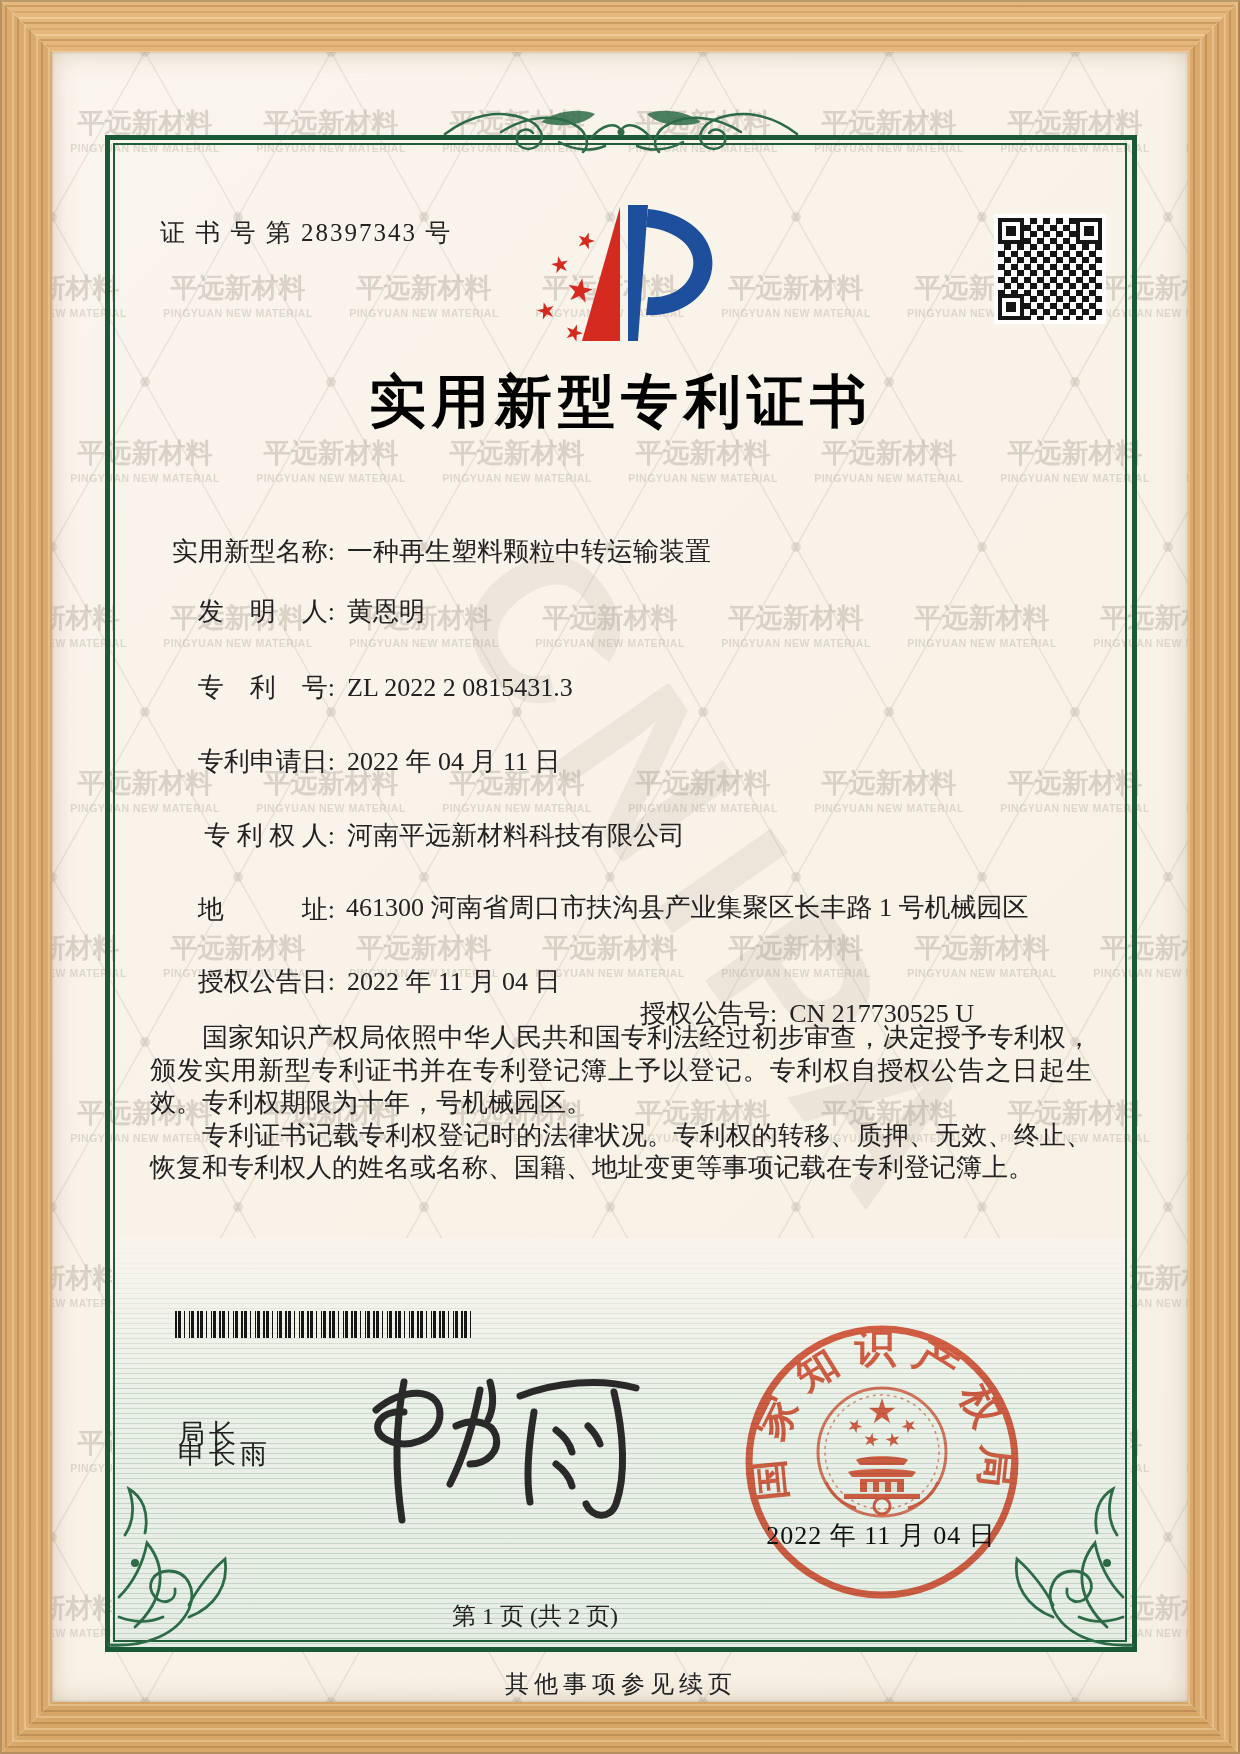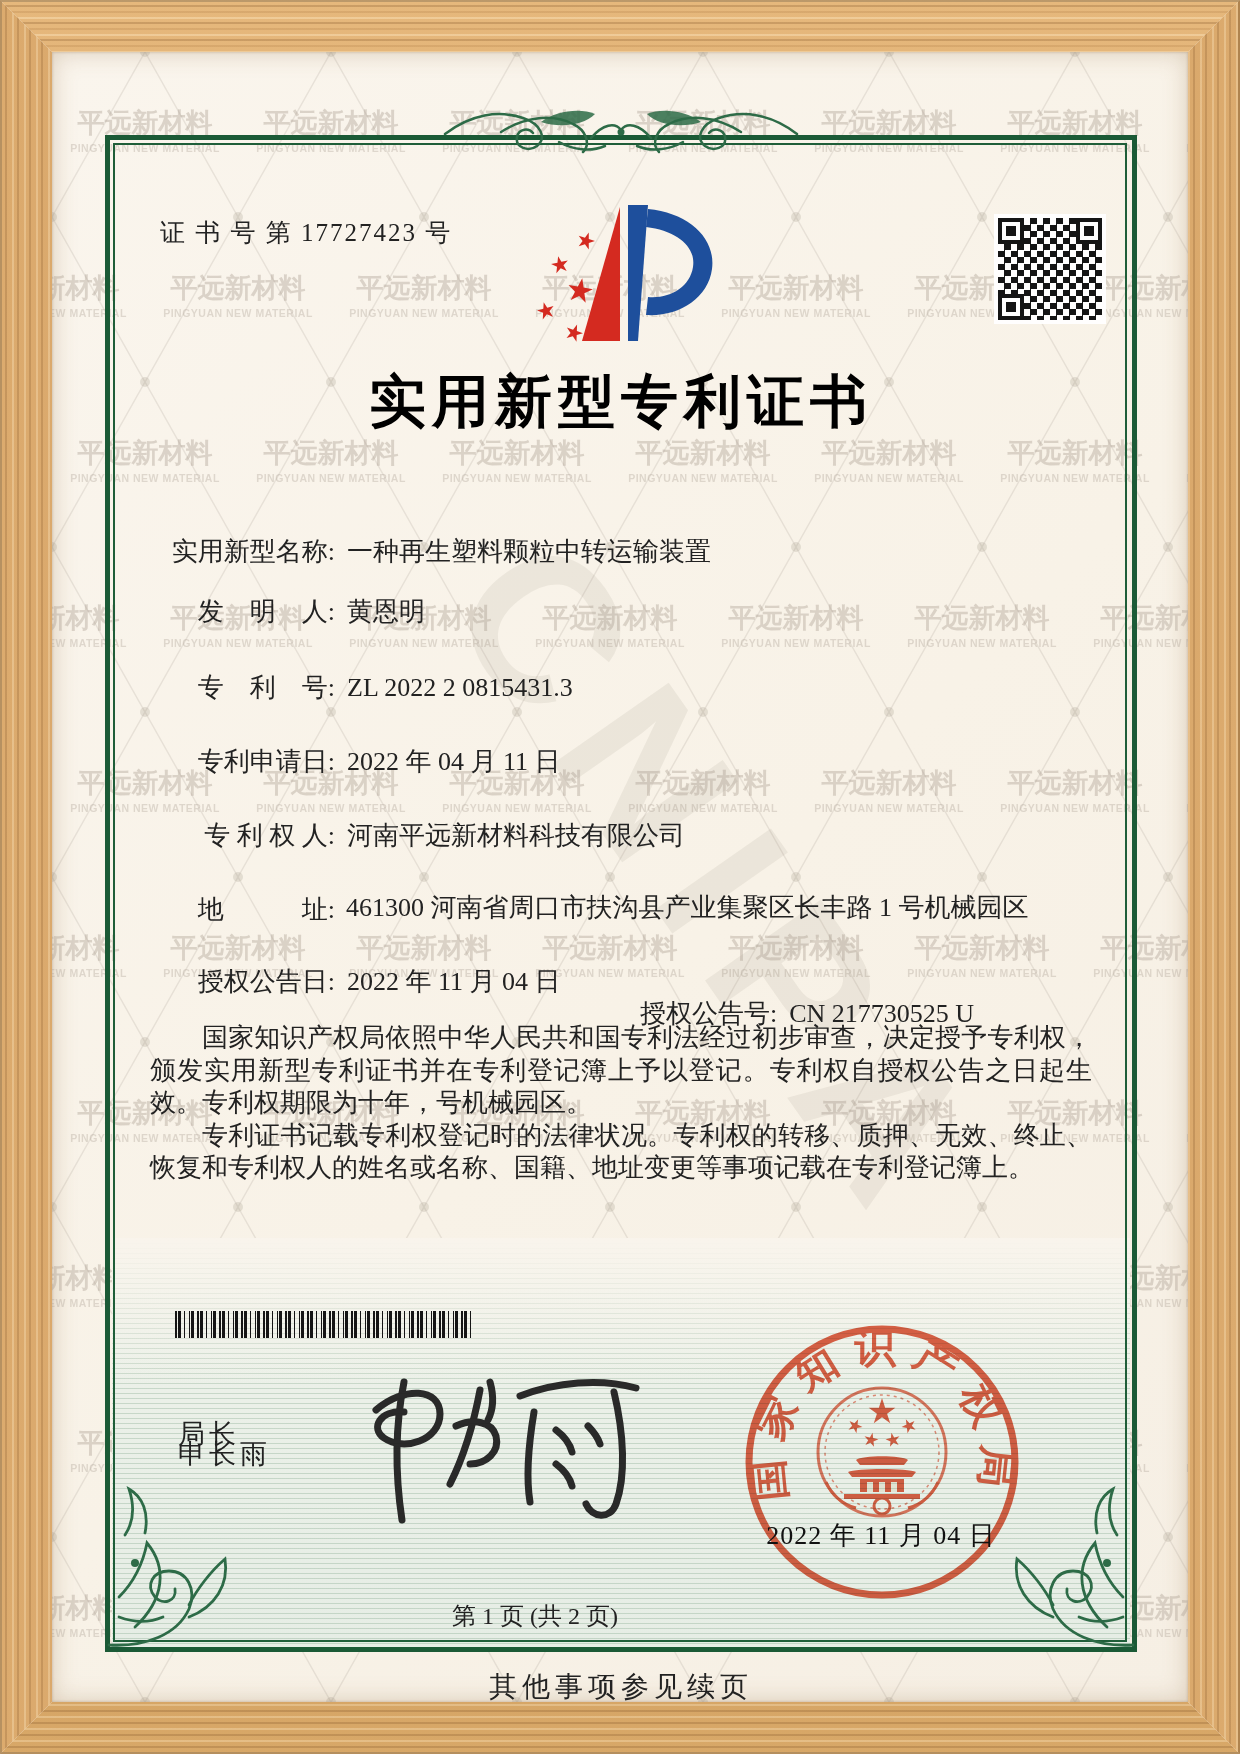--- a/index.html
+++ b/index.html
@@ -48,21 +48,21 @@
   .body-text{position:absolute;left:150px;top:1022px;width:942px;font-size:26px;line-height:32.5px;text-align:justify;}
   .body-text p{margin:0;text-indent:2em;}
   .barcode{left:175px;top:1311px;width:298px;height:27px;
     background:repeating-linear-gradient(90deg,#151515 0 2px,rgba(0,0,0,0) 2px 3px,#151515 3px 6px,rgba(0,0,0,0) 6px 9px,#151515 9px 10px,rgba(0,0,0,0) 10px 14px,#151515 14px 15px,rgba(0,0,0,0) 15px 16px,#151515 16px 19px,rgba(0,0,0,0) 19px 22px);}
   .signer-title{left:178px;top:1416px;font-size:27px;letter-spacing:4px;}
   .signer-name{left:178px;top:1436px;font-size:27px;letter-spacing:4px;}
   .sig-svg{left:352px;top:1352px;}
   .seal-svg{left:737px;top:1312px;mix-blend-mode:multiply;opacity:.92;}
   .seal-date{left:737px;top:1518px;width:288px;text-align:center;font-size:26px;color:#111;letter-spacing:1px;}
   .page-info{left:105px;width:860px;top:1600px;text-align:center;font-size:24px;}
-  .note{left:105px;width:1032px;top:1668px;text-align:center;font-size:28px;letter-spacing:5px;}
+  .note{left:105px;width:1032px;top:1668px;text-align:center;font-size:24px;letter-spacing:5px;}
   
   .qr{left:994px;top:214px;width:112px;height:110px;background:rgba(255,255,255,.92);padding:4px;box-sizing:border-box;}
   .qr-inner{position:relative;width:104px;height:102px;
     background:repeating-conic-gradient(#151515 0% 25%,rgba(0,0,0,0) 0% 50%) 0 0/13px 13px;}
   .finder{position:absolute;width:26px;height:26px;border:4px solid #151515;background:#fff;box-sizing:border-box;}
   .finder::after{content:"";position:absolute;left:4px;top:4px;width:10px;height:10px;background:#151515;}
   .f1{left:0;top:0;} .f2{right:0;top:0;} .f3{left:0;bottom:0;}
 </style>
 </head>
 <body>
@@ -136,21 +136,21 @@
     <g transform="translate(180,0) scale(-1,1)" stroke="#2d6b47" stroke-width="2.8" fill="none" stroke-linecap="round">
       <path d="M176,178 C140,180 108,168 96,142 C88,122 98,104 116,104 C132,104 140,118 130,130 C122,139 108,134 110,122"></path>
       <path d="M150,160 C120,132 118,100 138,76 C142,96 152,116 166,130"></path>
       <path d="M140,66 C136,46 142,30 156,22 C150,40 152,56 160,68"></path>
       <path d="M96,150 C70,140 56,118 60,92 C74,104 88,122 96,138"></path>
       <path d="M166,150 C150,156 136,156 122,150"></path>
       <circle cx="150" cy="96" r="4" fill="#2d6b47" stroke="none"></circle>
     </g>
   </svg>
 
-  <div class="abs cert-no">证 书 号 第 17727423 号</div>
+  <div class="abs cert-no">证 书 号 第 28397343 号</div>
 
   <svg class="abs" style="left:520px;top:205px;" width="200" height="150" viewBox="0 0 200 150">
     <polygon points="100,2 100,136 62,136" fill="#d42a20"></polygon>
     <polygon points="108,0 128,0 118,136 108,136" fill="#1e4f9c"></polygon>
     <path d="M128,4 C170,8 196,34 192,64 C188,94 158,112 126,110 L128,92 C150,94 170,82 173,62 C176,42 158,26 126,22 Z" fill="#1e4f9c"></path>
     <g fill="#d42a20">
       <use href="#st" transform="translate(66,36) scale(9) rotate(18)"></use>
       <use href="#st" transform="translate(40,60) scale(9) rotate(-12)"></use>
       <use href="#st" transform="translate(60,86) scale(13) rotate(10)"></use>
       <use href="#st" transform="translate(26,106) scale(9) rotate(-15)"></use>

